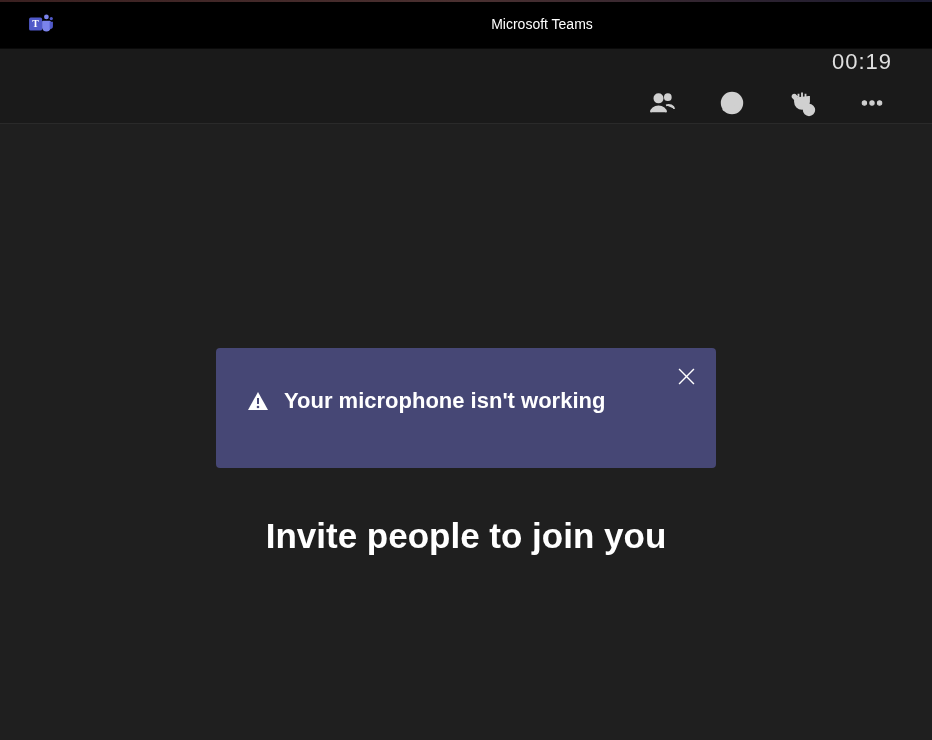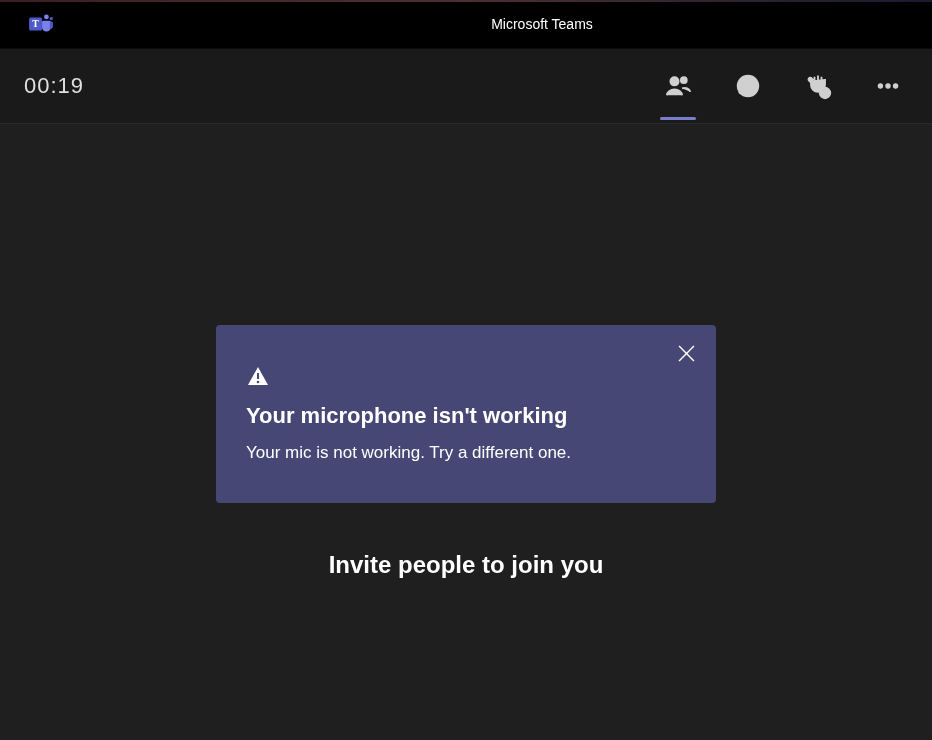--- a/index.html
+++ b/index.html
@@ -46,23 +46,24 @@
       transform: translateX(-50%);
       color: #ffffff;
       font-size: 14px;
       font-weight: 400;
       margin-left: 76px;
     }
     .toolbar {
       height: 75px;
       background: #1a1a1a;
       display: flex;
-      align-items: center;
-      padding: 0 24px;
+      align-items: flex-end;
+      padding: 0 40px;
       border-bottom: 1px solid #2a2a2a;
+      flex-direction: column;
     }
     .call-timer {
       color: #e0e0e0;
       font-size: 22px;
       font-weight: 400;
       letter-spacing: 1px;
     }
     .toolbar-spacer {
       flex: 1;
     }
@@ -122,45 +123,44 @@
       width: 24px;
       height: 24px;
       cursor: pointer;
       color: #ffffff;
       display: flex;
       align-items: center;
       justify-content: center;
     }
     .alert-header {
       display: flex;
-      align-items: flex-start;
+      align-items: flex-end;
       gap: 14px;
       margin-bottom: 14px;
       margin-top: 12px;
-      flex-direction: column;
     }
     .alert-icon {
       color: #ffffff;
       display: flex;
       align-items: center;
     }
     .alert-title {
       color: #ffffff;
       font-size: 22px;
       font-weight: 700;
     }
     .alert-body {
       color: #ffffff;
       font-size: 17px;
       font-weight: 400;
       margin-left: 0px;
     }
     .invite-text {
       color: #ffffff;
-      font-size: 24px;
+      font-size: 35px;
       font-weight: 700;
       margin-top: 48px;
     }
   </style>
 </head>
 <body>
 
 <div class="title-bar">
   <div class="title-bar-top-accent"></div>
   <div class="teams-logo">
@@ -227,16 +227,15 @@
     <div class="alert-header">
       <div class="alert-icon">
         <svg width="24" height="24" viewBox="0 0 24 24" fill="#ffffff">
           <path d="M12 2 L22 20 L2 20 Z"></path>
           <rect x="11" y="8" width="2" height="6" fill="#464775"></rect>
           <circle cx="12" cy="17" r="1.3" fill="#464775"></circle>
         </svg>
       </div>
       <div class="alert-title">Your microphone isn't working</div>
     </div>
-    <div class="alert-body">Your mic is not working. Try a different one.</div>
   </div>
   <div class="invite-text">Invite people to join you</div>
 </div>
 
 </body></html>

